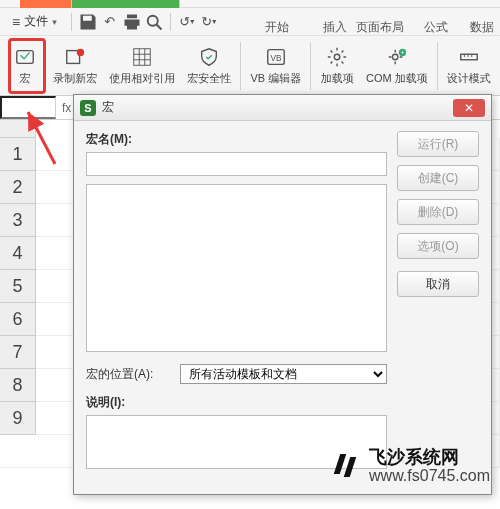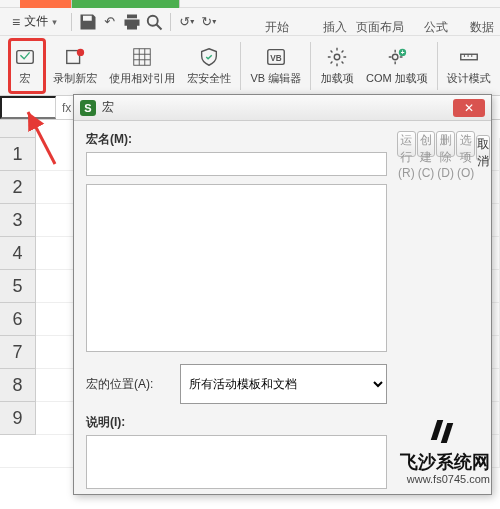--- a/index.html
+++ b/index.html
@@ -10,21 +10,21 @@
 .toolbar-top .tab.orange { background: #ff7043; width: 52px; margin-left: 20px; }
 .qat { height: 28px; background: #f5f5f5; display: flex; align-items: center; padding: 0 4px; gap: 2px; border-bottom: 1px solid #e0e0e0; }
 .qat-btn { width: 20px; height: 20px; display: flex; align-items: center; justify-content: center; color: #555; font-size: 13px; cursor: pointer; }
 .file-btn { padding: 0 8px; display: flex; align-items: center; gap: 4px; cursor: pointer; }
 .file-btn .menu-icon { font-size: 14px; color: #555; }
 .file-btn .label { font-size: 12px; color: #333; }
 .file-btn .arrow { font-size: 9px; color: #666; }
 .sep { width: 1px; height: 18px; background: #ccc; margin: 0 4px; }
 .ribbon { height: 60px; background: #f5f5f5; border-bottom: 1px solid #d0d0d0; display: flex; align-items: center; padding: 4px 4px; gap: 2px; }
 .ribbon-item { display: flex; flex-direction: column; align-items: center; justify-content: center; padding: 2px 6px; cursor: pointer; min-width: 42px; }
-.ribbon-item .icon { width: 24px; height: 24px; display: flex; align-items: center; justify-content: center; font-size: 18px; color: #555; font-weight: bold; }
+.ribbon-item .icon { width: 24px; height: 24px; display: flex; align-items: center; justify-content: center; font-size: 18px; color: #555; }
 .ribbon-item .icon svg { width: 22px; height: 22px; }
 .ribbon-item .label { font-size: 11px; color: #444; margin-top: 2px; white-space: nowrap; }
 .ribbon-sep { width: 1px; height: 48px; background: #d0d0d0; margin: 0 2px; }
 .highlight { position: absolute; top: 38px; left: 8px; width: 38px; height: 56px; border: 3px solid #e53935; border-radius: 4px; pointer-events: none; z-index: 5; }
 .arrow-annotation { position: absolute; top: 104px; left: 20px; z-index: 5; pointer-events: none; }
 .arrow-annotation svg { overflow: visible; }
 .formula-bar { height: 24px; background: #fff; border-bottom: 1px solid #d0d0d0; display: flex; align-items: center; }
 .formula-bar .cell-ref { width: 56px; border-right: 1px solid #d0d0d0; height: 100%; padding: 0 6px; font-size: 12px; background: #fff; }
 .formula-bar .fx { padding: 0 6px; font-size: 12px; color: #666; }
 .sheet { position: relative; }
@@ -34,35 +34,35 @@
 .rows .row .rh { width: 36px; border-right: 1px solid #ccc; border-bottom: 1px solid #ccc; background: #eee; font-size: 18px; color: #444; display: flex; align-items: center; justify-content: center; }
 .rows .row .cell { flex: 1; border-right: 1px solid #eee; border-bottom: 1px solid #eee; }
 .rows .row.last .rh { color: #2e7d32; }
 .dialog { position: absolute; top: 94px; left: 73px; width: 419px; height: 401px; background: #f4f4f4; border: 1px solid #888; box-shadow: 2px 2px 8px rgba(0,0,0,0.25); z-index: 10; }
 .dialog-title { height: 26px; background: linear-gradient(#fafafa,#e8e8e8); border-bottom: 1px solid #ccc; display: flex; align-items: center; padding: 0 6px; gap: 6px; }
 .dialog-title .app-icon { width: 16px; height: 16px; background: #2e7d32; border-radius: 3px; display: flex; align-items: center; justify-content: center; color: #fff; font-size: 11px; font-weight: bold; }
 .dialog-title .title { font-size: 12px; color: #333; flex: 1; }
 .dialog-title .close { width: 32px; height: 18px; background: #d9534f; border-radius: 3px; display: flex; align-items: center; justify-content: center; color: #fff; font-size: 12px; cursor: pointer; }
 .dialog-body { padding: 10px 12px; display: flex; gap: 10px; }
 .dialog-left { flex: 1; }
-.dialog-right { width: 82px; display: flex; flex-direction: row; gap: 1px; }
+.dialog-right { width: 82px; display: flex; flex-direction: column; gap: 8px; }
 .dlg-label { font-size: 12px; color: #333; margin-bottom: 4px; font-weight: bold; }
 .dlg-input { width: 100%; height: 24px; border: 1px solid #bbb; background: #fff; padding: 0 4px; font-size: 12px; }
 .dlg-list { width: 100%; height: 168px; border: 1px solid #bbb; background: #fff; margin-top: 8px; }
 .dlg-row { display: flex; align-items: center; gap: 16px; margin-top: 12px; }
 .dlg-row .lbl { font-size: 12px; color: #333; width: 78px; }
-.dlg-select { flex: 1; height: 40px; border: 1px solid #999; background: #fff; font-size: 12px; padding: 0 4px; }
+.dlg-select { flex: 1; height: 20px; border: 1px solid #999; background: #fff; font-size: 12px; padding: 0 4px; }
 .dlg-textarea { width: 100%; height: 54px; border: 1px solid #bbb; background: #fff; margin-top: 4px; }
 .dlg-btn { height: 26px; border: 1px solid #bbb; background: linear-gradient(#fefefe,#eaeaea); font-size: 12px; color: #999; border-radius: 3px; cursor: pointer; }
 .dlg-btn.enabled { color: #333; }
-.watermark { position: absolute; bottom: 24px; right: 10px; display: flex; align-items: center; gap: 6px; z-index: 20; flex-direction: column; }
+.watermark { position: absolute; bottom: 24px; right: 10px; display: flex; align-items: center; gap: 6px; z-index: 20; }
 .watermark .logo { width: 30px; height: 30px; position: relative; }
 .watermark .txt { display: flex; flex-direction: column; line-height: 1.1; }
 .watermark .t1 { font-size: 18px; font-weight: bold; color: #111; white-space: nowrap; }
-.watermark .t2 { font-size: 11px; color: #444; text-align: right; }
+.watermark .t2 { font-size: 16px; color: #444; }
 </style>
 </head>
 <body>
 
 <div class="toolbar-top">
   <div class="tab orange"></div>
   <div class="tab green"></div>
 </div>
 
 <div class="qat">

